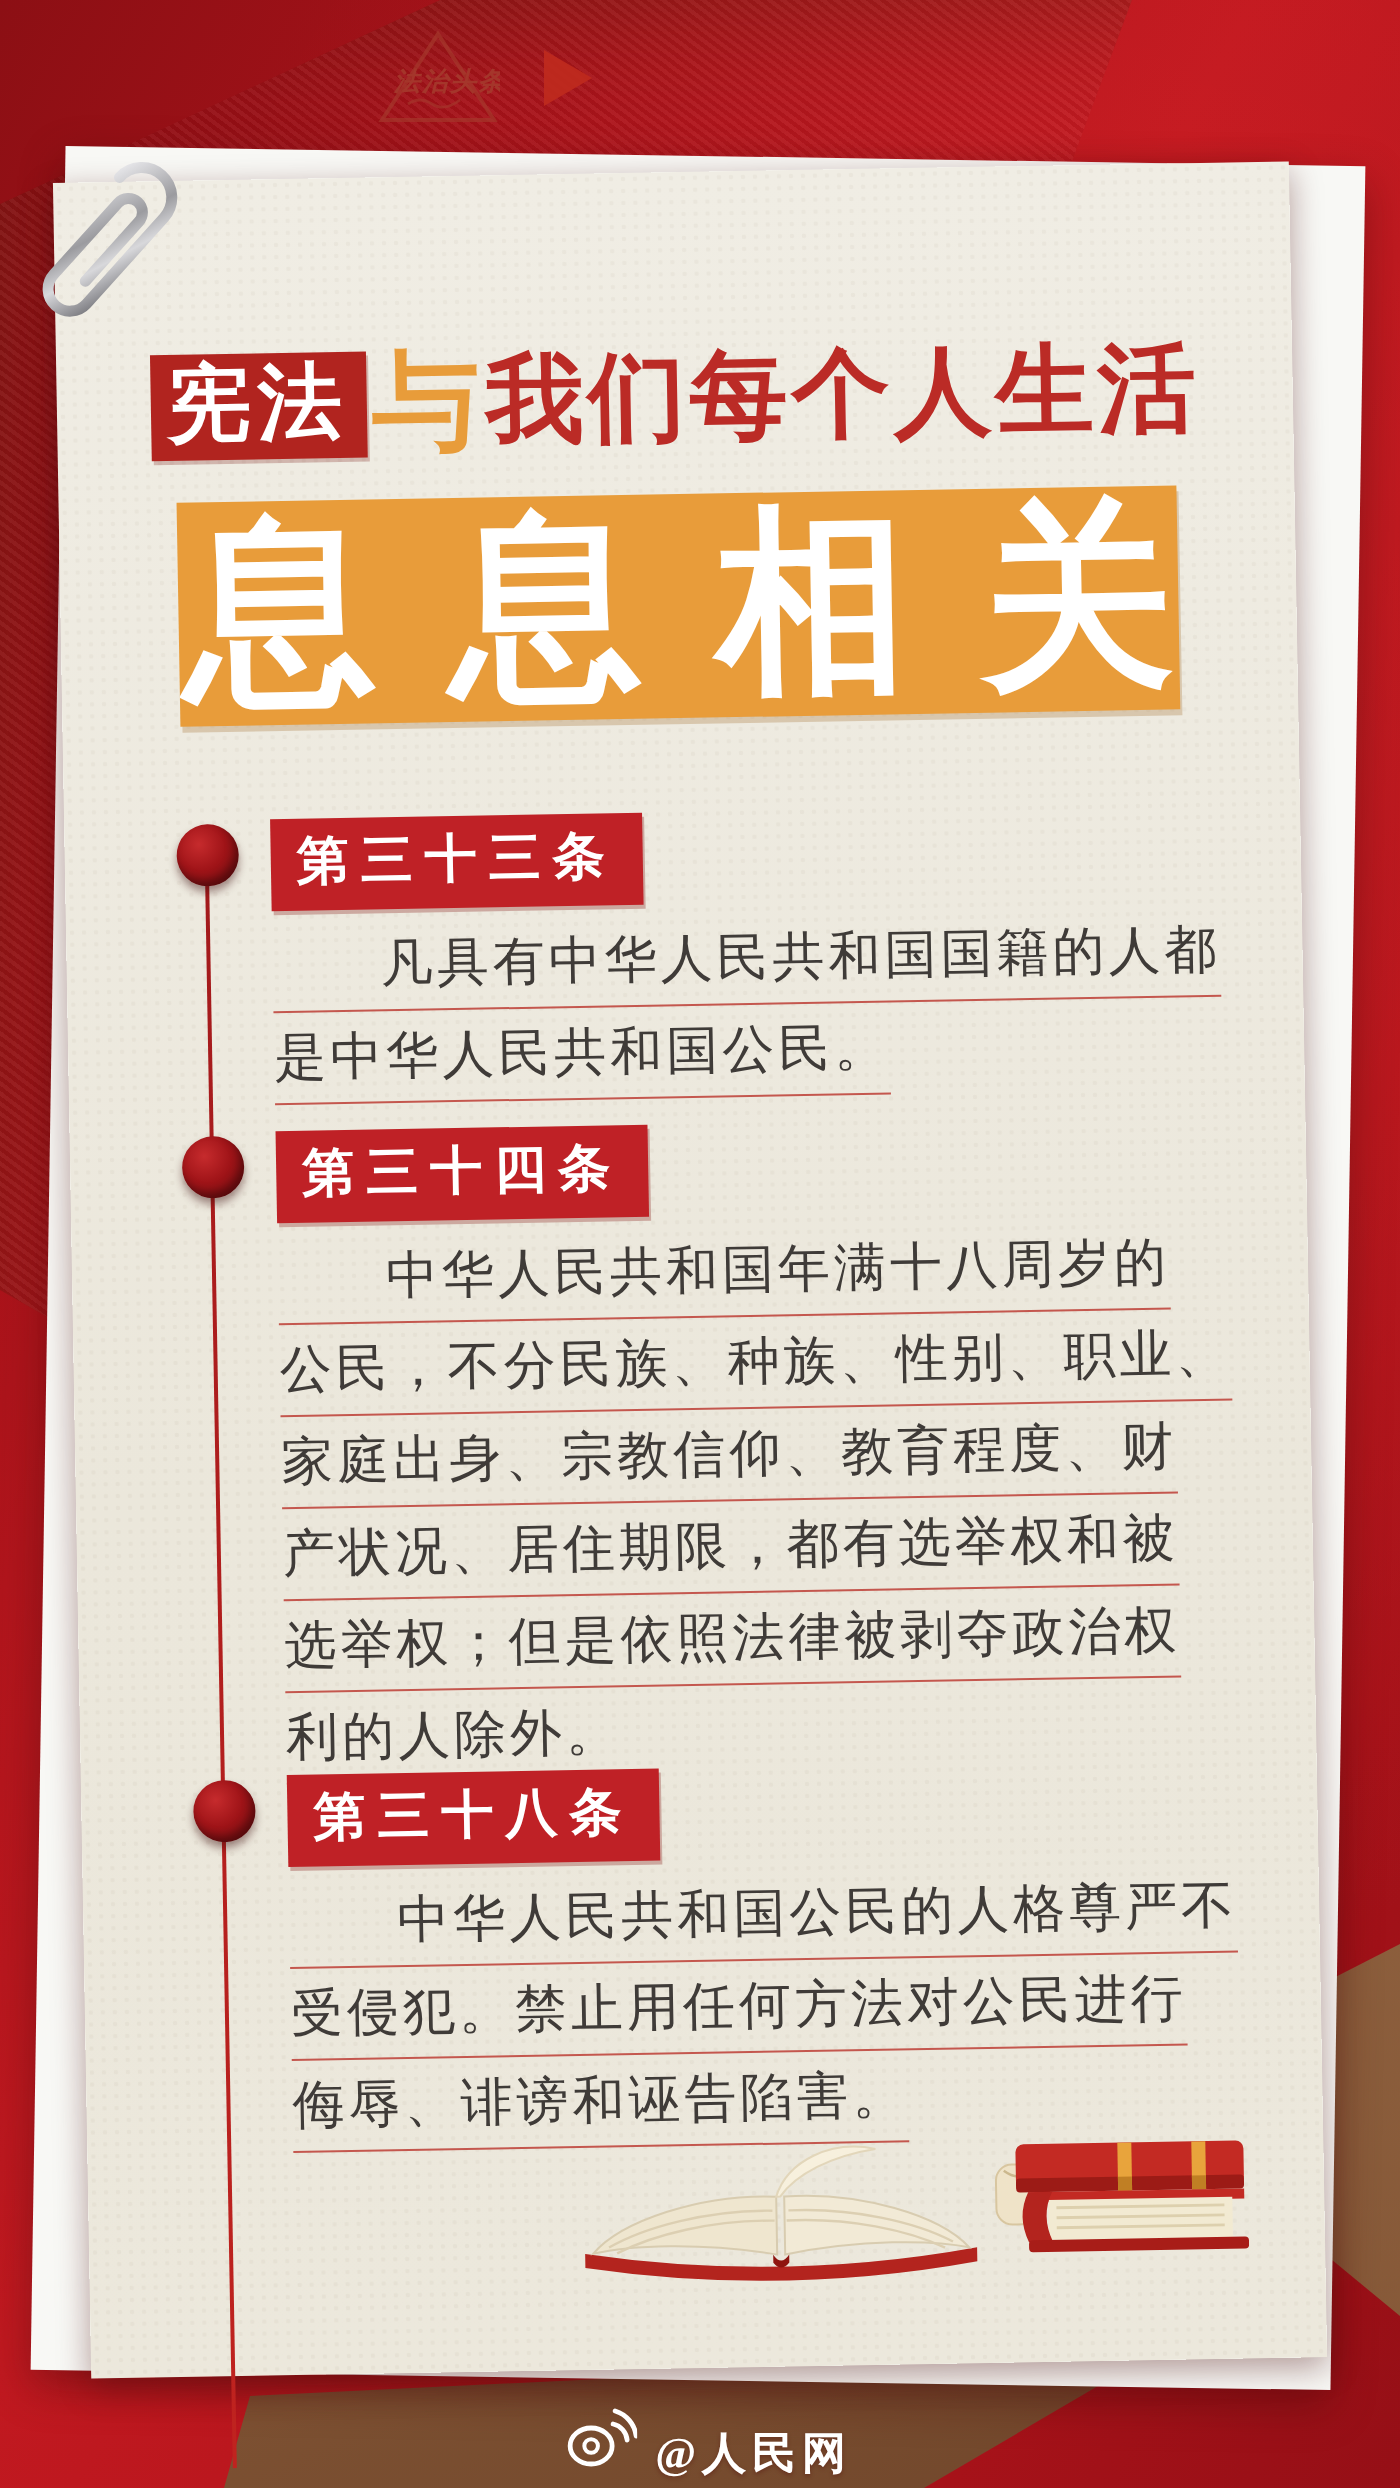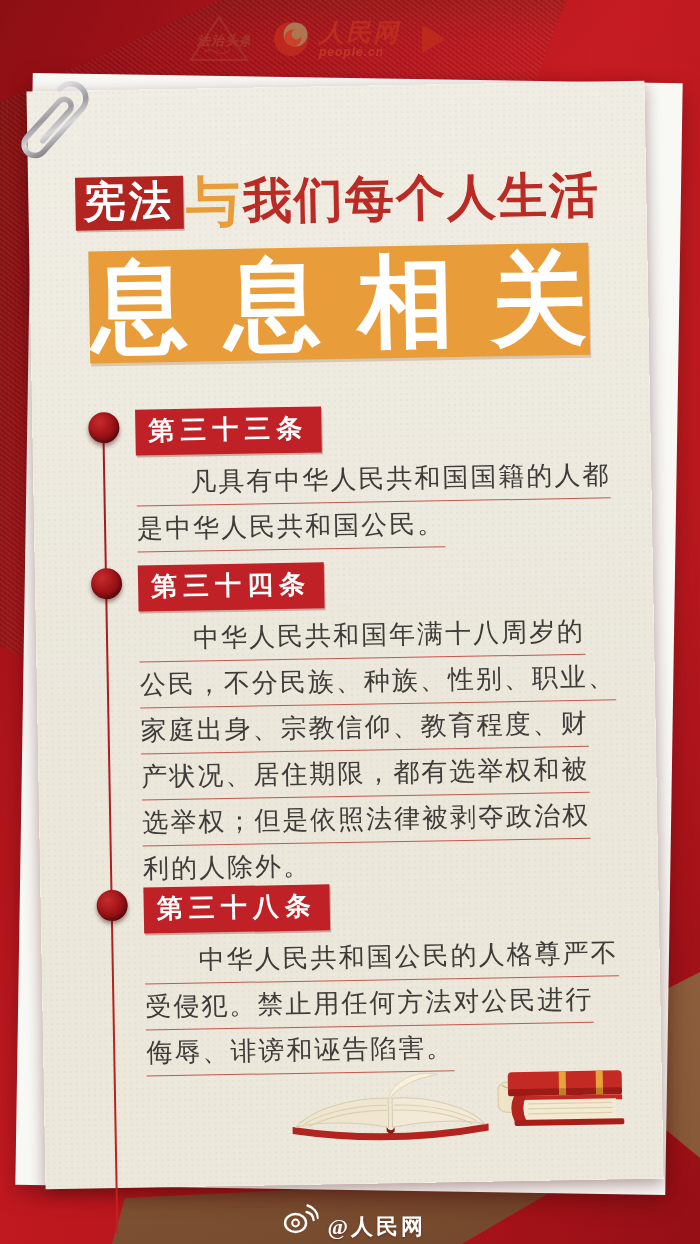--- a/index.html
+++ b/index.html
@@ -98,32 +98,20 @@
 
 <div class="logo-bar">
   <div class="logo-group">
     <svg width="62" height="50" viewBox="0 0 62 50">
       <polygon points="31,3 59,46 3,46" fill="none" stroke="#a5382c" stroke-width="2" opacity="0.75"></polygon>
       <text x="9" y="31" font-size="13" font-weight="bold" fill="#a5382c" letter-spacing="1">法治头条</text>
       <path d="M16,38 q6,-4 12,0 q6,4 14,-2" stroke="#a5382c" stroke-width="1.4" fill="none" opacity="0.7"></path>
     </svg>
   </div>
   <div class="logo-group">
-    <svg width="42" height="42" viewBox="0 0 42 42">
-      <circle cx="21" cy="21" r="17" fill="#bf2a1e"></circle>
-      <circle cx="25.5" cy="16.5" r="12" fill="#ad7e56"></circle>
-      <circle cx="23" cy="20" r="8.5" fill="#d0452b"></circle>
-      <circle cx="26.5" cy="16.5" r="5" fill="#ad7e56"></circle>
-    </svg>
-    <div class="logo-col">
-      <span class="logo-cn">人民网</span>
-      <span class="logo-sub">people.cn</span>
-    </div>
-  </div>
-  <div class="logo-group">
     <svg width="28" height="32" viewBox="0 0 28 32">
       <polygon points="2,2 26,16 2,30" fill="#bf2a1e"></polygon>
     </svg>
   </div>
 </div>
 
 <div class="paper-white"></div>
 
 <div class="paper-main">
 

